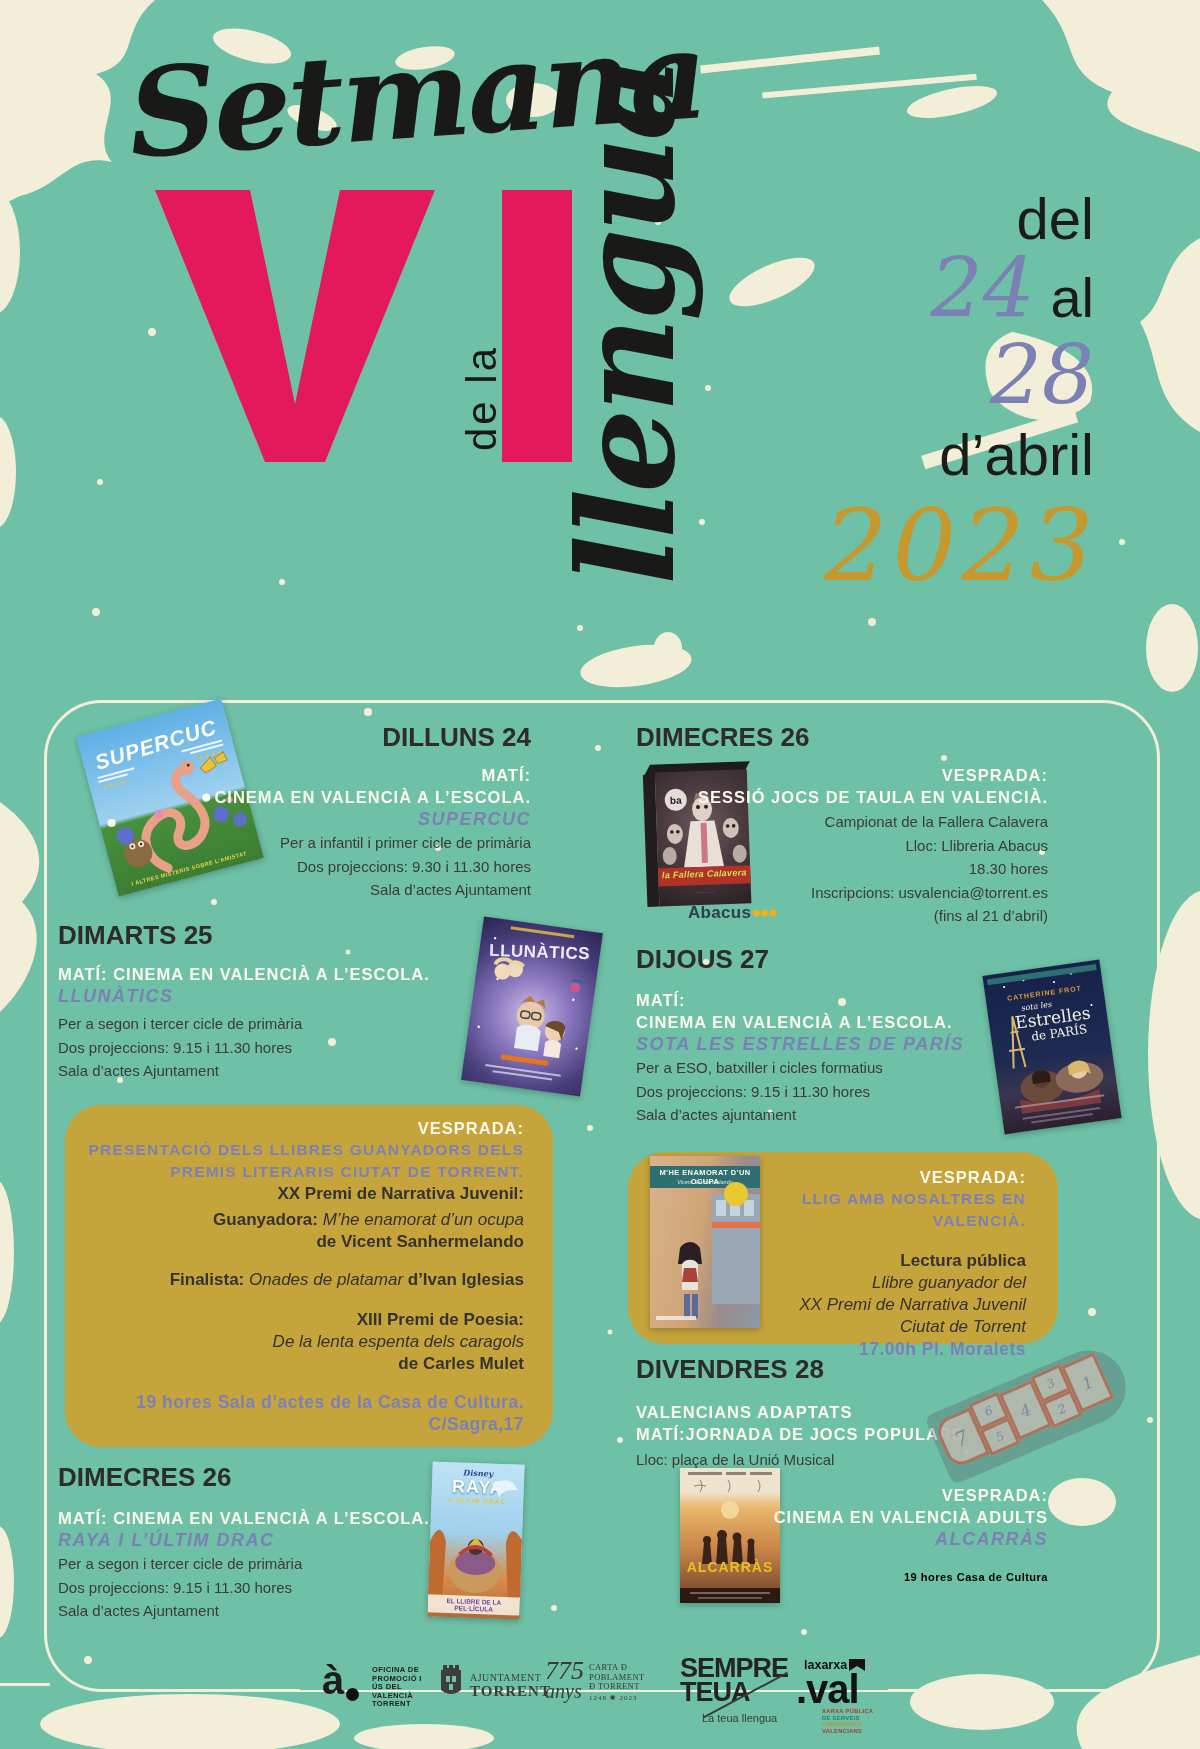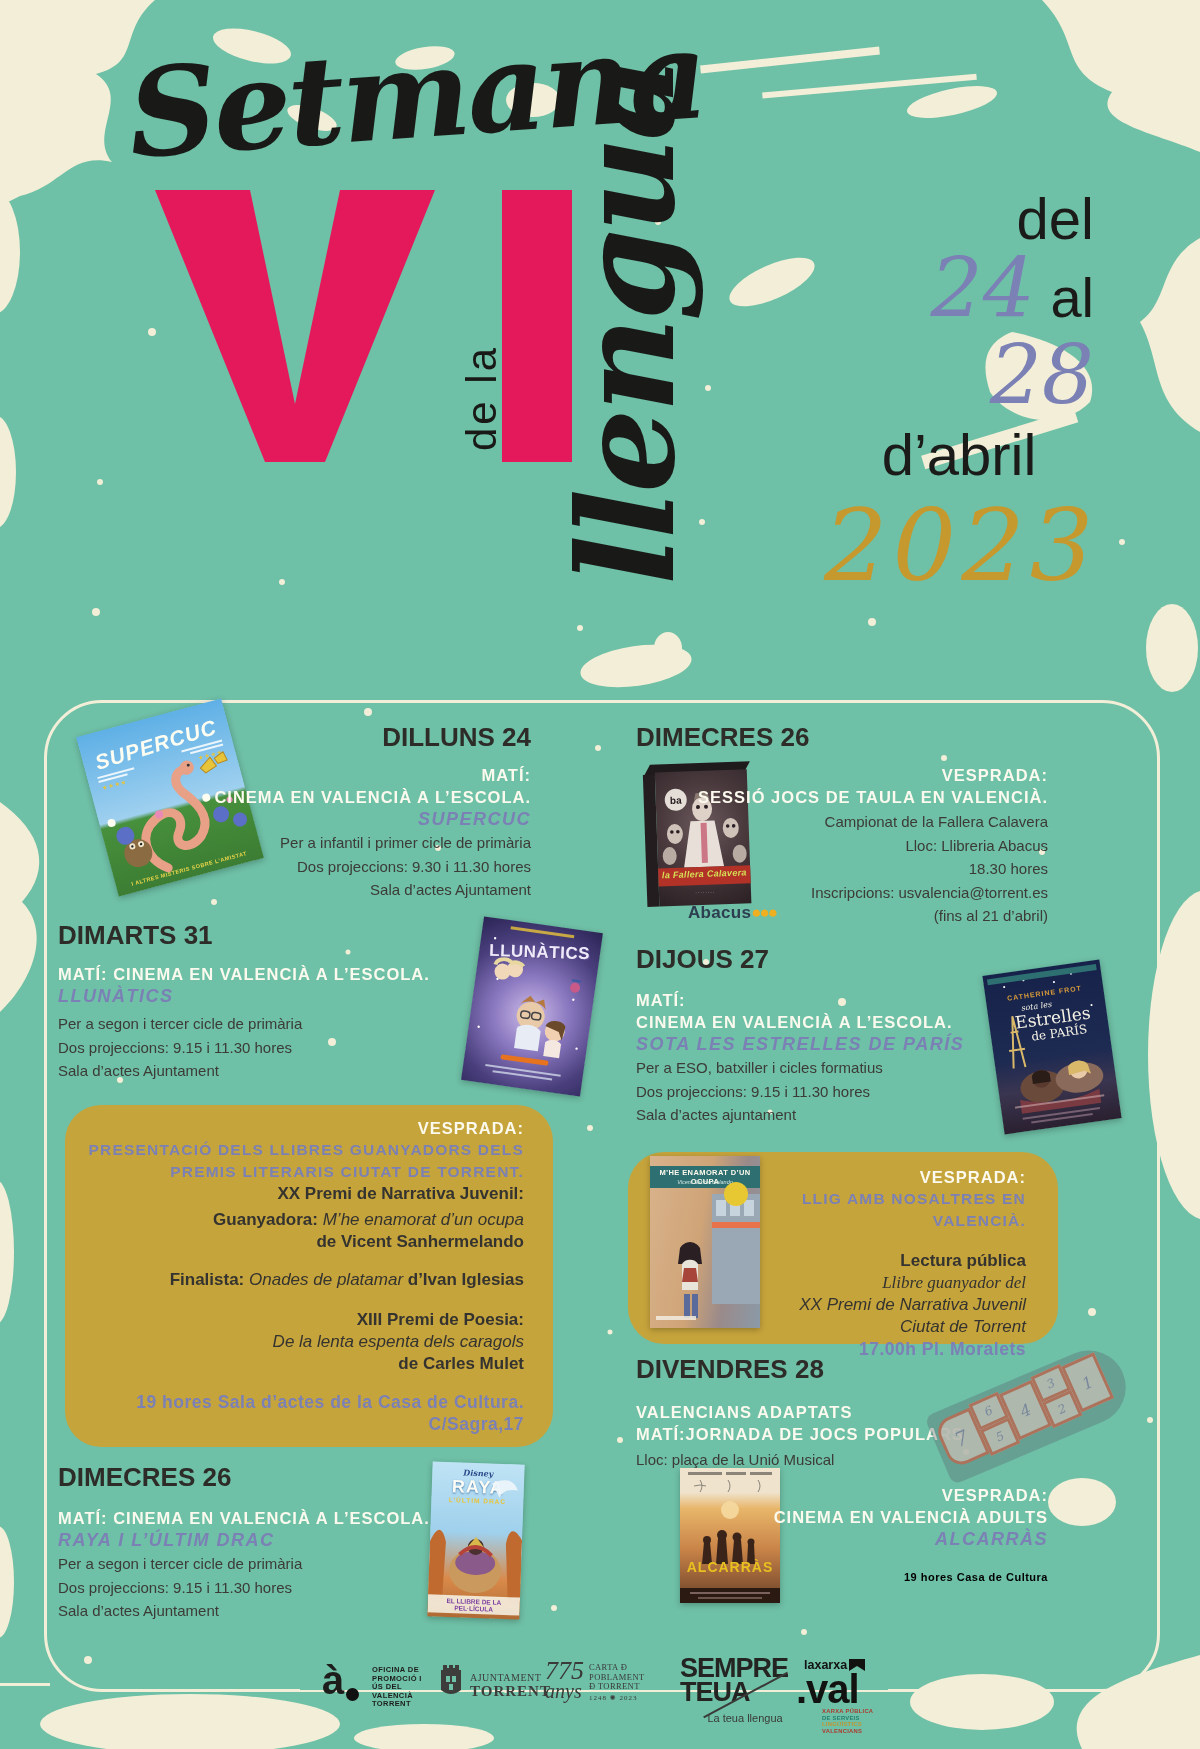--- a/index.html
+++ b/index.html
@@ -12,21 +12,21 @@
   .script{font-family:"DejaVu Serif",serif;font-style:italic;font-weight:bold;color:#191917;}
   .setmana{left:128px;top:22px;font-size:122px;letter-spacing:-3px;transform:rotate(-4deg);}
   .de-la{left:411px;top:376px;width:137px;height:44px;font-size:42px;letter-spacing:3px;
          color:#191917;transform:rotate(-90deg);text-align:center;font-family:"Liberation Sans",sans-serif;}
   .llengua{left:387px;top:255px;width:490px;height:170px;font-size:132px;letter-spacing:-4px;
            transform:rotate(-90deg);text-align:center;line-height:160px;}
   .dates{left:824px;top:188px;width:270px;text-align:right;color:#1b1b19;}
   .dates .del{font-size:58px;line-height:62px;font-weight:normal;}
   .dates .mid{font-size:56px;line-height:78px;}
   .dates .num{font-family:"DejaVu Serif",serif;font-style:italic;font-size:82px;color:#7b80b5;}
-  .dates .dabril{font-size:58px;line-height:62px;text-align:center;}
+  .dates .dabril{font-size:58px;line-height:62px;}
   .dates .year{font-family:"DejaVu Serif",serif;font-style:italic;font-size:100px;line-height:104px;
                letter-spacing:5px;color:#c6992e;margin-top:8px;}
 
   
   .card{left:44px;top:700px;width:1110px;height:986px;border:3px solid #f2eed7;border-radius:58px;}
   .hline{background:#f2eed7;height:3px;top:1683px;}
   .mask{left:300px;top:1678px;width:588px;height:12px;background:#6ec0a6;}
 
   
   .day{font-size:26px;font-weight:bold;color:#2d2c29;letter-spacing:0px;}
@@ -247,21 +247,21 @@
     <div style="height:11px;"></div>
     <div class="wcaps">MATÍ:</div>
     <div class="wcaps">CINEMA EN VALENCIÀ A L’ESCOLA.</div>
     <div class="film">SUPERCUC</div>
     <div class="body-l">Per a infantil i primer cicle de primària</div>
     <div class="body-l">Dos projeccions: 9.30 i 11.30 hores</div>
     <div class="body-l">Sala d’actes Ajuntament</div>
   </div>
 
   <div class="abs" style="left:58px;top:920px;width:420px;">
-    <div class="day">DIMARTS 31</div>
+    <div class="day">DIMARTS 25</div>
     <div style="height:12px;"></div>
     <div class="wcaps">MATÍ: CINEMA EN VALENCIÀ A L’ESCOLA.</div>
     <div class="film">LLUNÀTICS</div>
     <div style="height:4px;"></div>
     <div class="body-l">Per a segon i tercer cicle de primària</div>
     <div class="body-l">Dos projeccions: 9.15 i 11.30 hores</div>
     <div class="body-l">Sala d’actes Ajuntament</div>
   </div>
 
   <div class="abs pimg llunatics">
@@ -421,21 +421,21 @@
     <div class="t2">Estrelles</div>
     <div class="t3">de PARÍS</div>
   </div>
 
   <div class="abs ybox" style="left:628px;top:1152px;width:430px;height:192px;">
     <div class="r" style="padding:14px 32px 0 130px;">
       <div class="wcaps">VESPRADA:</div>
       <div class="boxcaps">LLIG AMB NOSALTRES EN VALENCIÀ.</div>
       <div style="height:18px;"></div>
       <div class="boxdark" style="font-weight:bold;">Lectura pública</div>
-      <div class="boxdark" style="font-style:italic;font-family:Liberation Serif, serif;">Llibre guanyador del</div>
+      <div class="boxdark" style="font-style:italic;">Llibre guanyador del</div>
       <div class="boxdark" style="font-style:italic;">XX Premi de Narrativa Juvenil</div>
       <div class="boxdark" style="font-style:italic;">Ciutat de Torrent</div>
       <div class="boxwhen">17.00h Pl. Moralets</div>
     </div>
   </div>
 
   <div class="abs pimg ocupa">
     <div class="band"></div>
     <div class="ttl">M’HE ENAMORAT D’UN OCUPA</div>
     <div class="auth">Vicent Sanhermelando</div>
@@ -552,21 +552,21 @@
         <div>Đ TORRENT</div>
         <div style="font-size:7px;margin-top:2px;letter-spacing:1px;"><span>1248</span> ✺ <span>2023</span></div>
       </div>
     </div>
   </div>
 
   <div class="abs" style="left:680px;top:1656px;">
     <div class="sempre">SEMPRE</div>
     <div class="sempre">TEUA</div>
     <div class="abs slash" style="left:18px;top:38px;"></div>
-    <div style="font-size:11px;color:#3a3a38;margin-top:8px;margin-left:22px;text-align:center;">La teua llengua</div>
+    <div style="font-size:11px;color:#3a3a38;margin-top:8px;margin-left:22px;">La teua llengua</div>
   </div>
 
   <div class="abs" style="left:796px;top:1658px;">
     <div style="display:flex;align-items:center;gap:2px;margin-left:8px;">
       <span class="val-top">laxarxa</span>
       <svg width="16" height="12">
           <path d="M0,0 L16,0 L16,12 L8,7 L0,12 Z" fill="#121210"></path>
         </svg>
     </div>
     <div class="val-main">.val</div>

